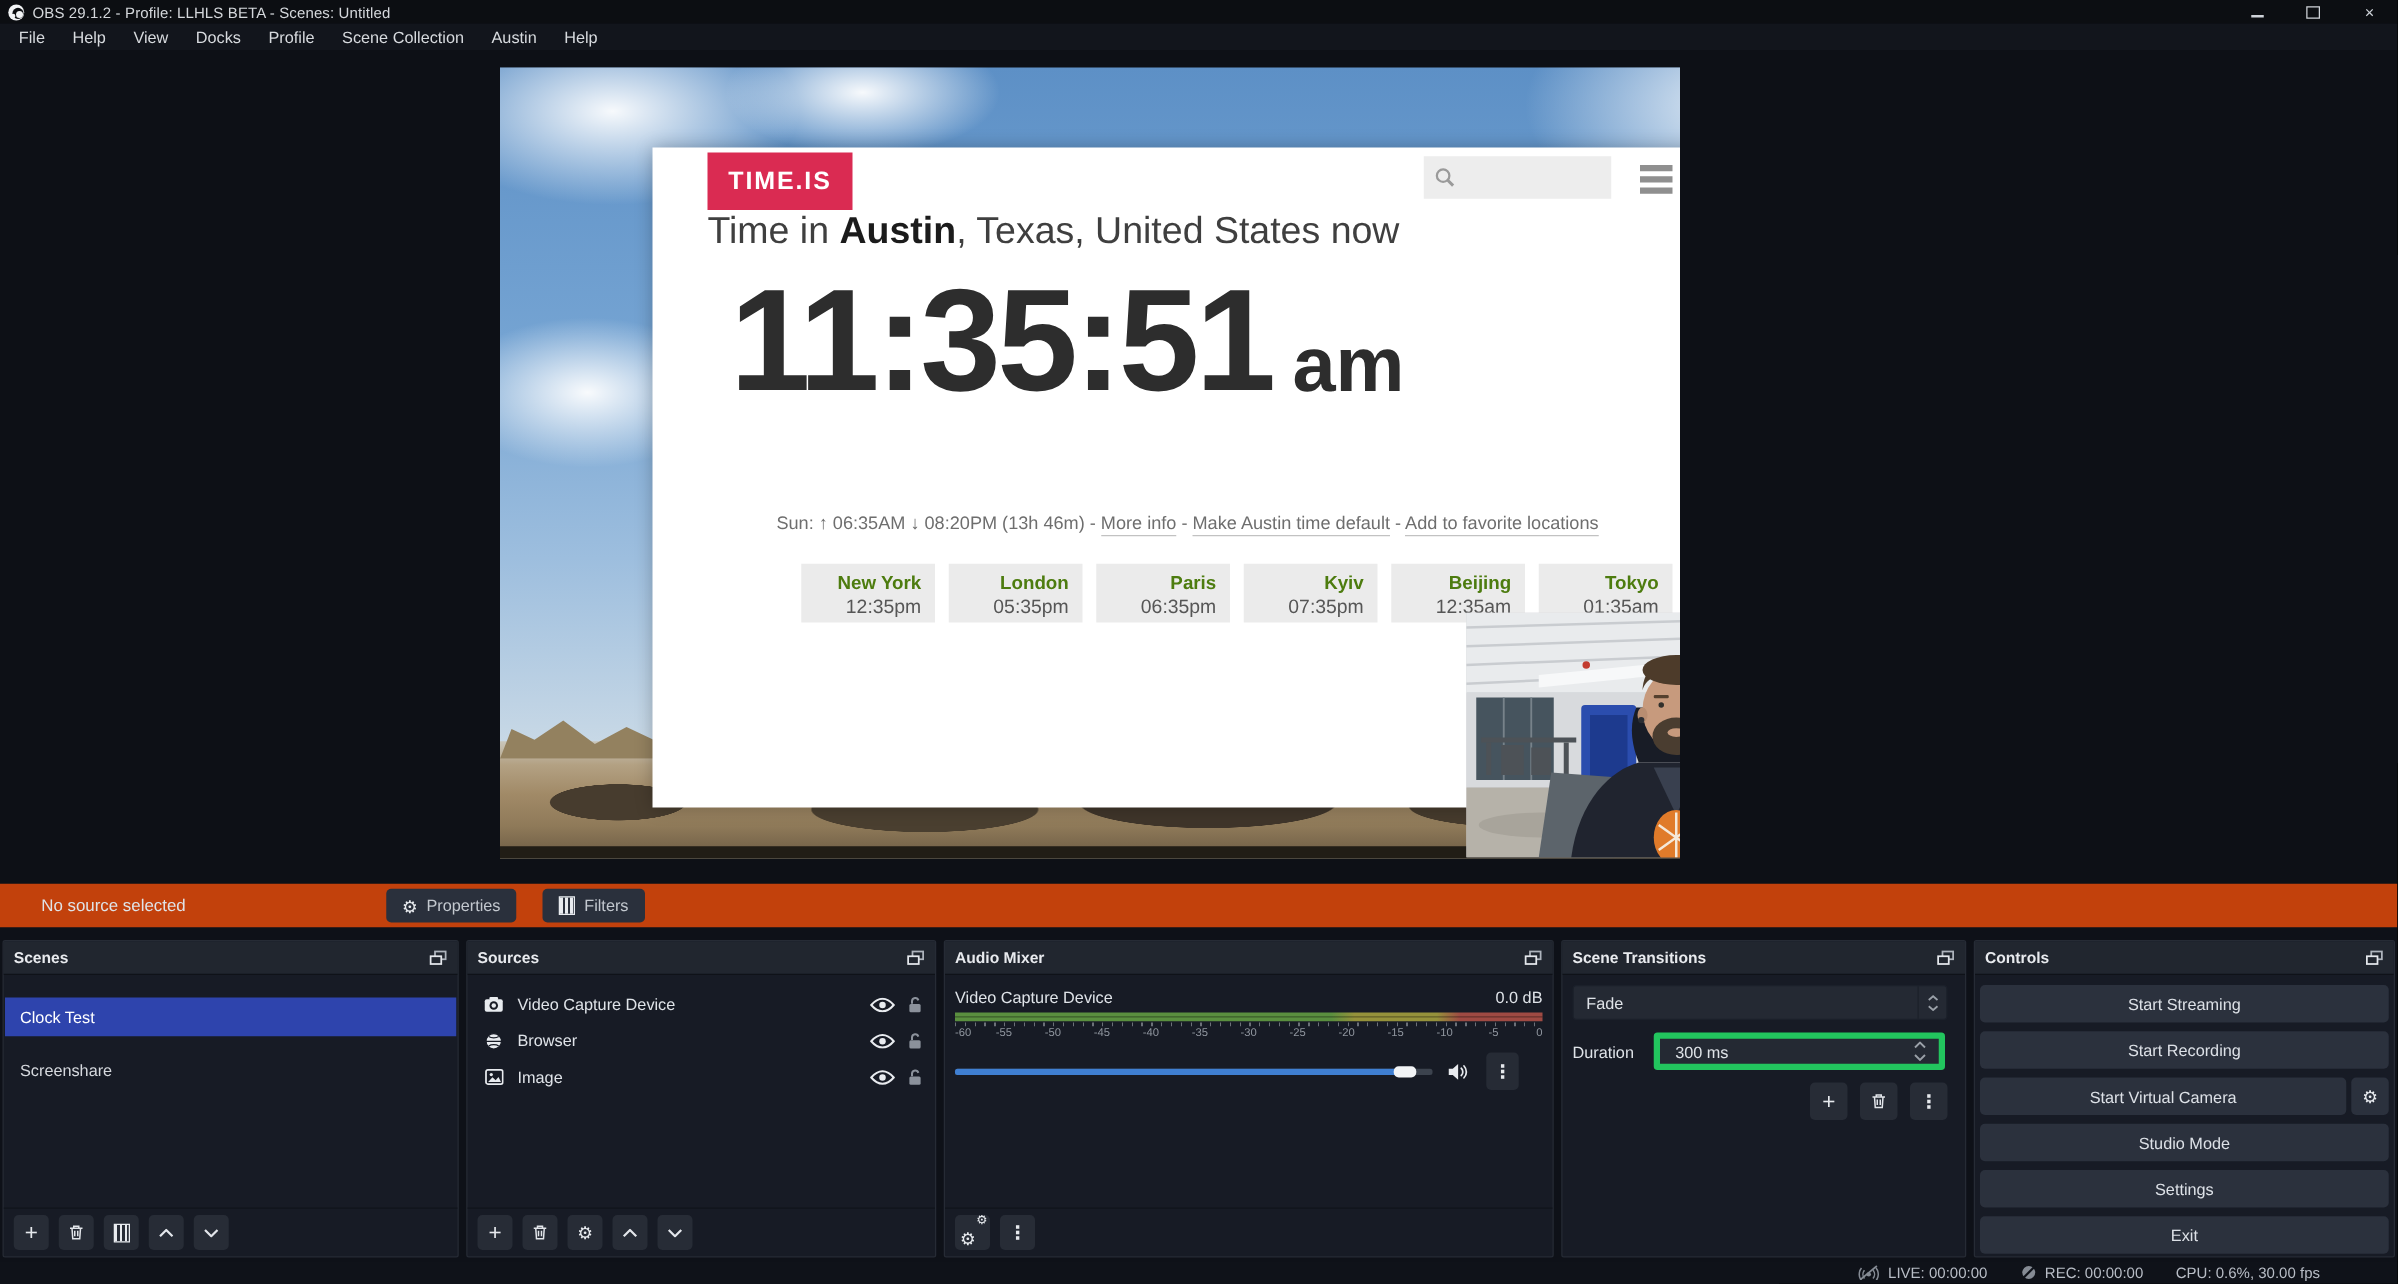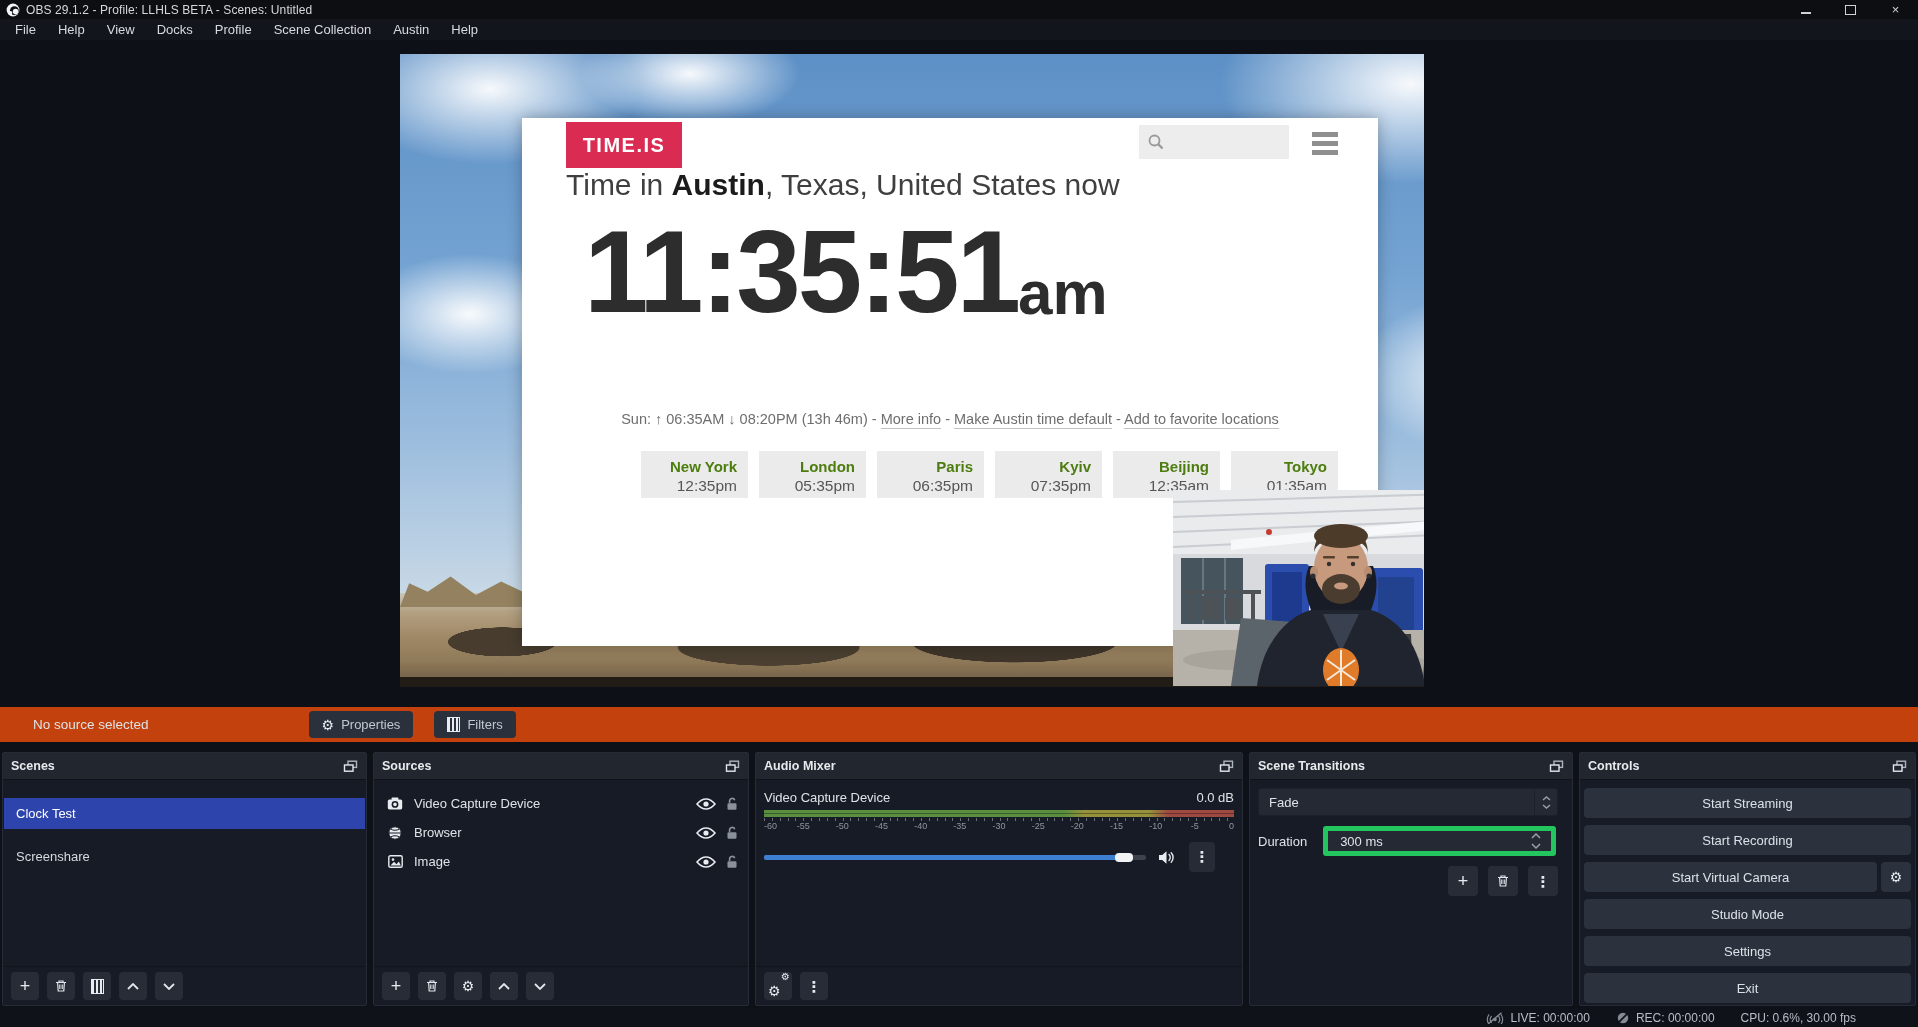--- a/index.html
+++ b/index.html
@@ -17,21 +17,21 @@
   .winbtn .maxbox{width:9px;height:8px;border:1.5px solid #cfd3d9;}
   .winbtn .minbar{display:inline-block;width:10px;height:2px;background:#cfd3d9;margin-top:6px;}
 
   
   .menubar{position:absolute;left:0;top:19px;width:100%;height:21px;background:#12151c;
            display:flex;align-items:center;padding-left:4px;box-sizing:border-box;}
   .menu-item{font-size:13px;color:#d7dade;padding:0 11px;line-height:21px;}
 
   
   .preview-zone{position:absolute;left:0;top:40px;width:100%;height:667px;background:#0d1016;}
-  .canvas{position:absolute;left:400px;top:14px;width:1024px;height:633px;overflow:hidden;
+  .canvas{position:absolute;left:400px;top:14px;width:944px;height:633px;overflow:hidden;
           background:linear-gradient(180deg,#5d90c6 0%,#74a3d2 34%,#9dbede 62%,#c9d9e6 86%,#d8e1e6 100%);}
   .cloud{position:absolute;background:radial-gradient(closest-side,rgba(255,255,255,.95),rgba(255,255,255,0));}
   .desert{position:absolute;left:0;bottom:0;width:100%;height:94px;
     background:
       radial-gradient(ellipse 90px 24px at 10% 52%, #473c2e 0 60%, rgba(0,0,0,0) 61%),
       radial-gradient(ellipse 150px 30px at 36% 58%, #4a3f30 0 60%, rgba(0,0,0,0) 61%),
       radial-gradient(ellipse 170px 34px at 60% 52%, #3f352a 0 60%, rgba(0,0,0,0) 61%),
       radial-gradient(ellipse 140px 28px at 86% 55%, #463b2d 0 60%, rgba(0,0,0,0) 61%),
       linear-gradient(180deg,#c9c6bb 0%,#b3a183 20%,#a18a67 45%,#8f7a59 72%,#6b5a43 100%);}
   .desert::before{content:"";position:absolute;left:0;top:-20px;width:230px;height:34px;background:#93815f;
@@ -45,21 +45,21 @@
          color:#fff;font-weight:bold;font-size:20px;letter-spacing:1.5px;}
   .tsearch{position:absolute;left:617px;top:7px;width:150px;height:34px;background:#ededed;border:0;
            display:flex;align-items:center;padding-left:8px;box-sizing:border-box;}
   .tsearch input{border:0;background:transparent;outline:none;width:110px;font-size:14px;}
   .thamburger{position:absolute;left:790px;top:14px;width:26px;}
   .thamburger span{display:block;height:5px;background:#8f8f8f;margin-bottom:4px;}
   .theading{position:absolute;left:44px;top:50px;font-size:30px;color:#3f3f3f;}
   .theading b{color:#1b1b1b;font-weight:bold;}
   .tclock{position:absolute;left:62px;top:96px;display:flex;align-items:flex-end;color:#2d2d2d;}
   .tclock .time{font-size:116px;font-weight:bold;line-height:1;letter-spacing:-3px;}
-  .tclock .ampm{font-size:62px;font-weight:bold;line-height:1;margin:0 0 6px 0;}
+  .tclock .ampm{font-size:62px;font-weight:bold;line-height:1;margin:0 0 6px 16px;}
   .tdate{position:absolute;right:44px;top:254px;font-size:27px;color:#4b4b4b;}
   .tsun{position:absolute;left:40px;right:40px;top:293px;font-size:14.5px;color:#6e6e6e;text-align:center;white-space:nowrap;}
   .tsun .tlink{border-bottom:1px solid #c2c2c2;padding-bottom:1px;}
   .tcities{position:absolute;left:119px;top:333px;display:flex;gap:11px;}
   .tcity{width:107px;height:47px;background:#ebebeb;box-sizing:border-box;padding:6px 11px 0 0;text-align:right;}
   .tcity .cname{font-size:15px;font-weight:bold;color:#4d7c0f;line-height:1.35;}
   .tcity .ctime{font-size:15.5px;color:#565656;}
 
   .webcam{position:absolute;left:773px;top:436px;width:347px;height:196px;}
 

